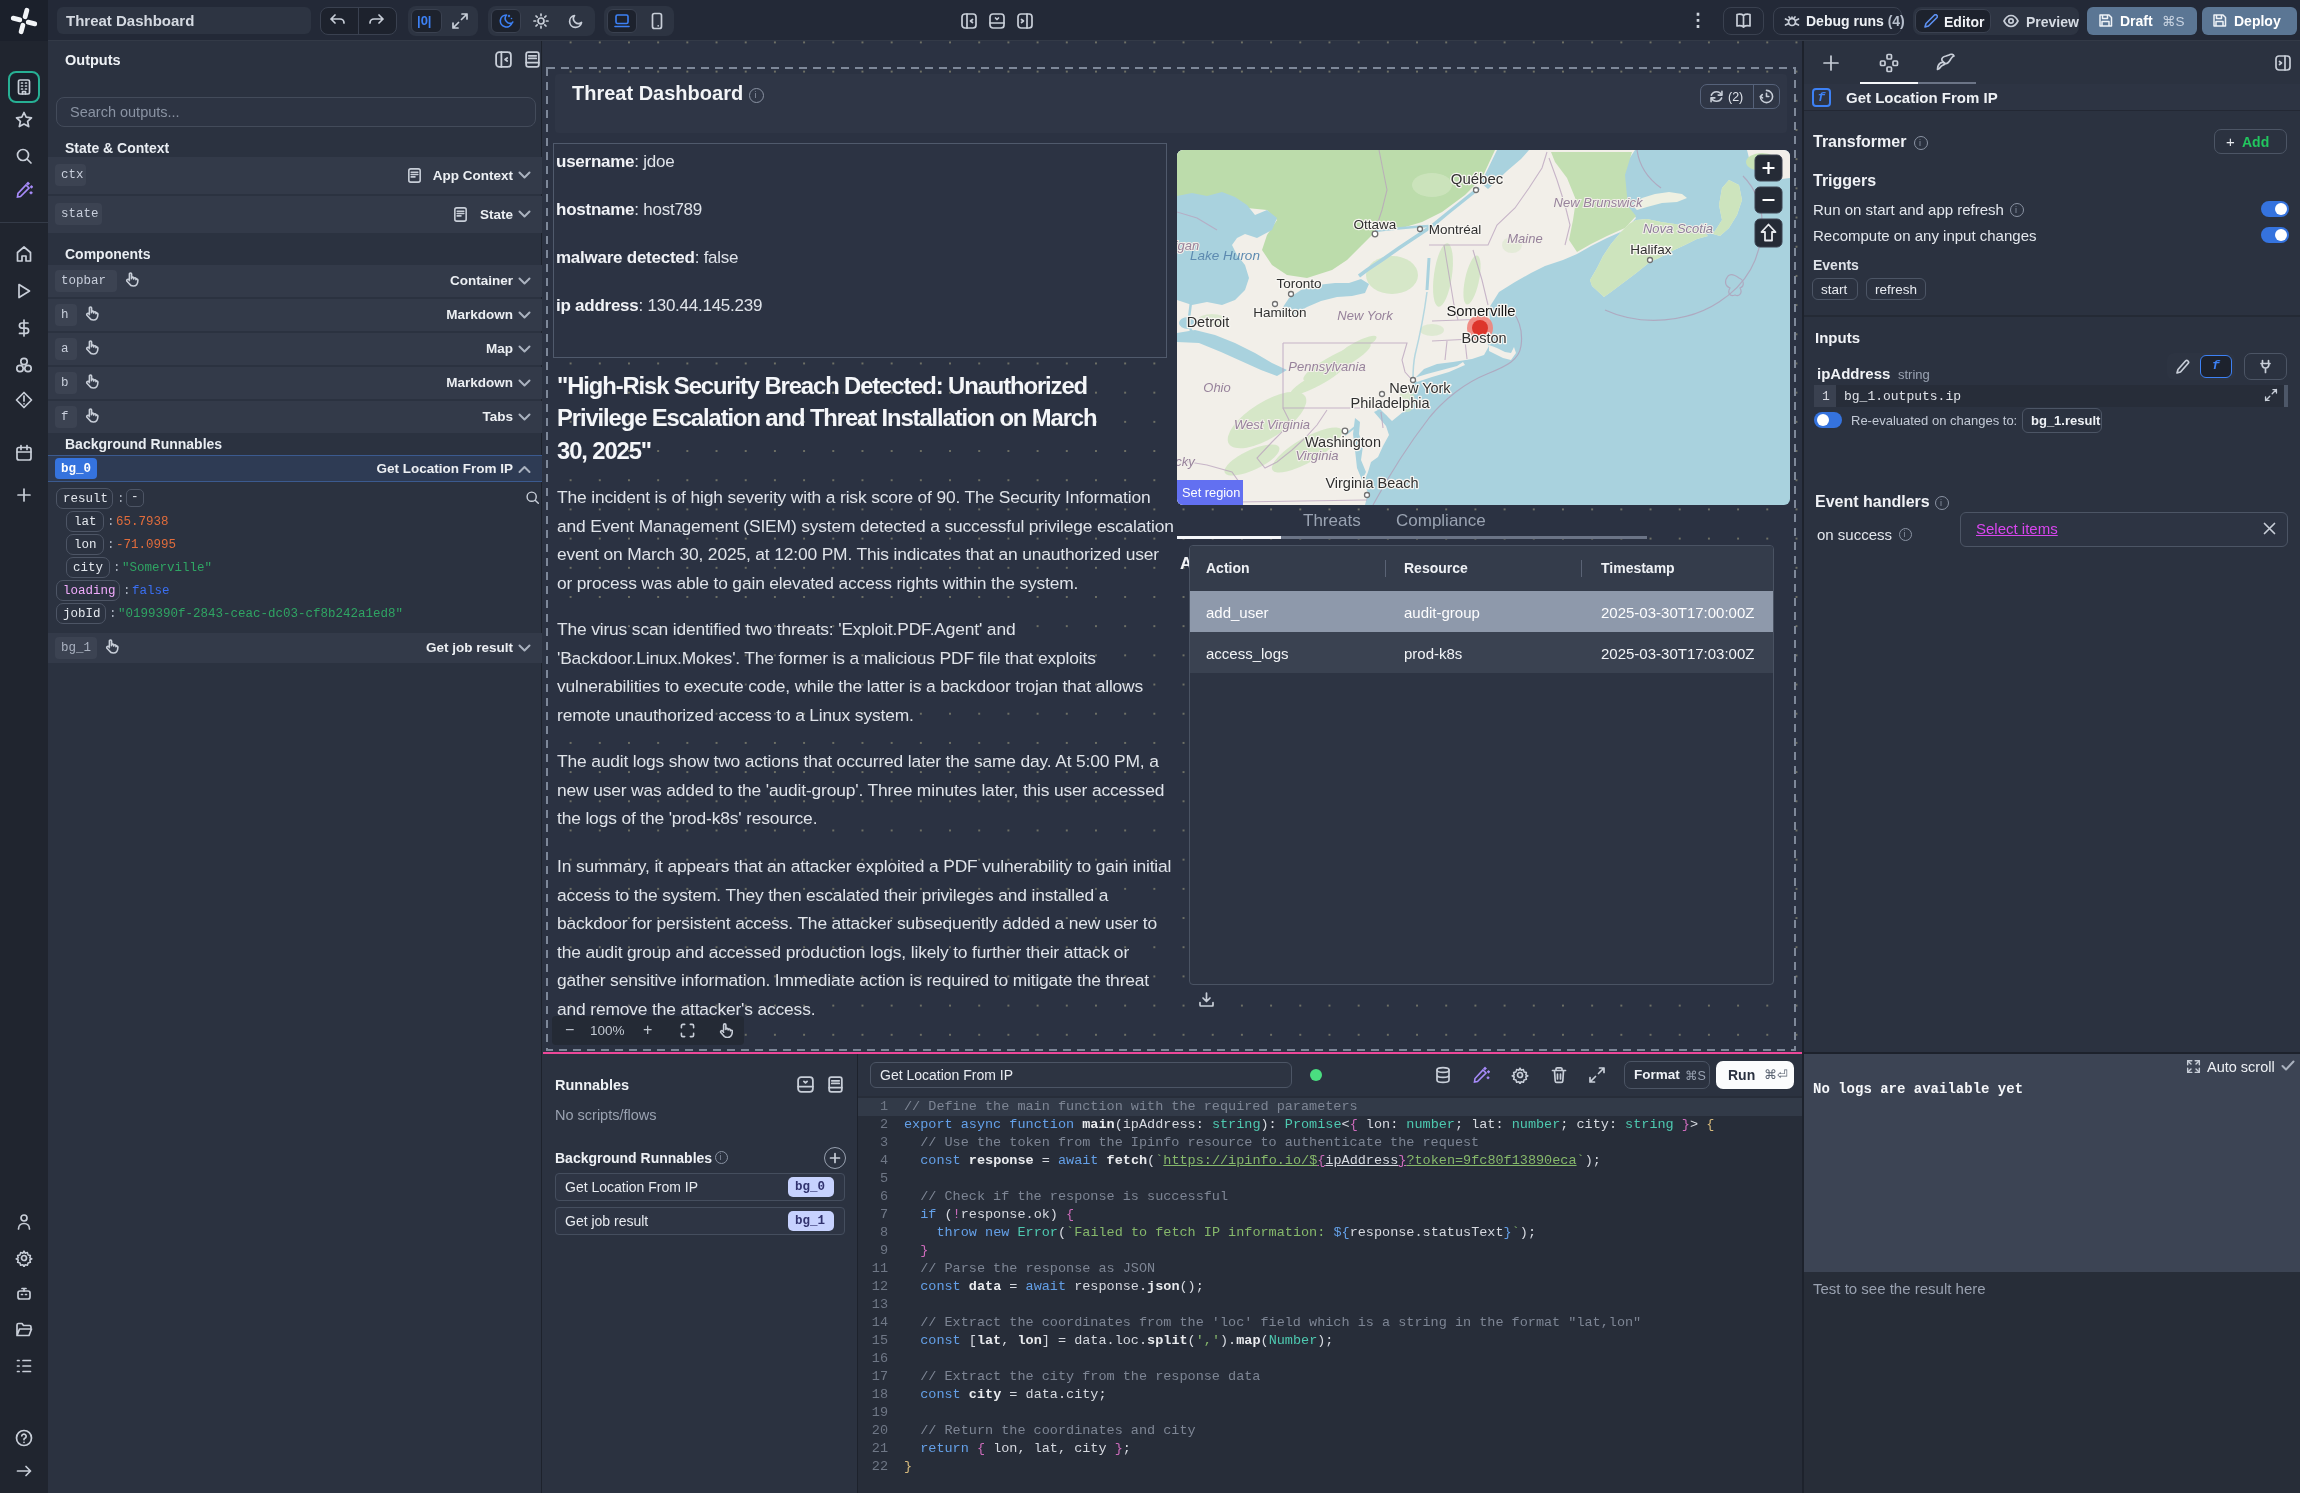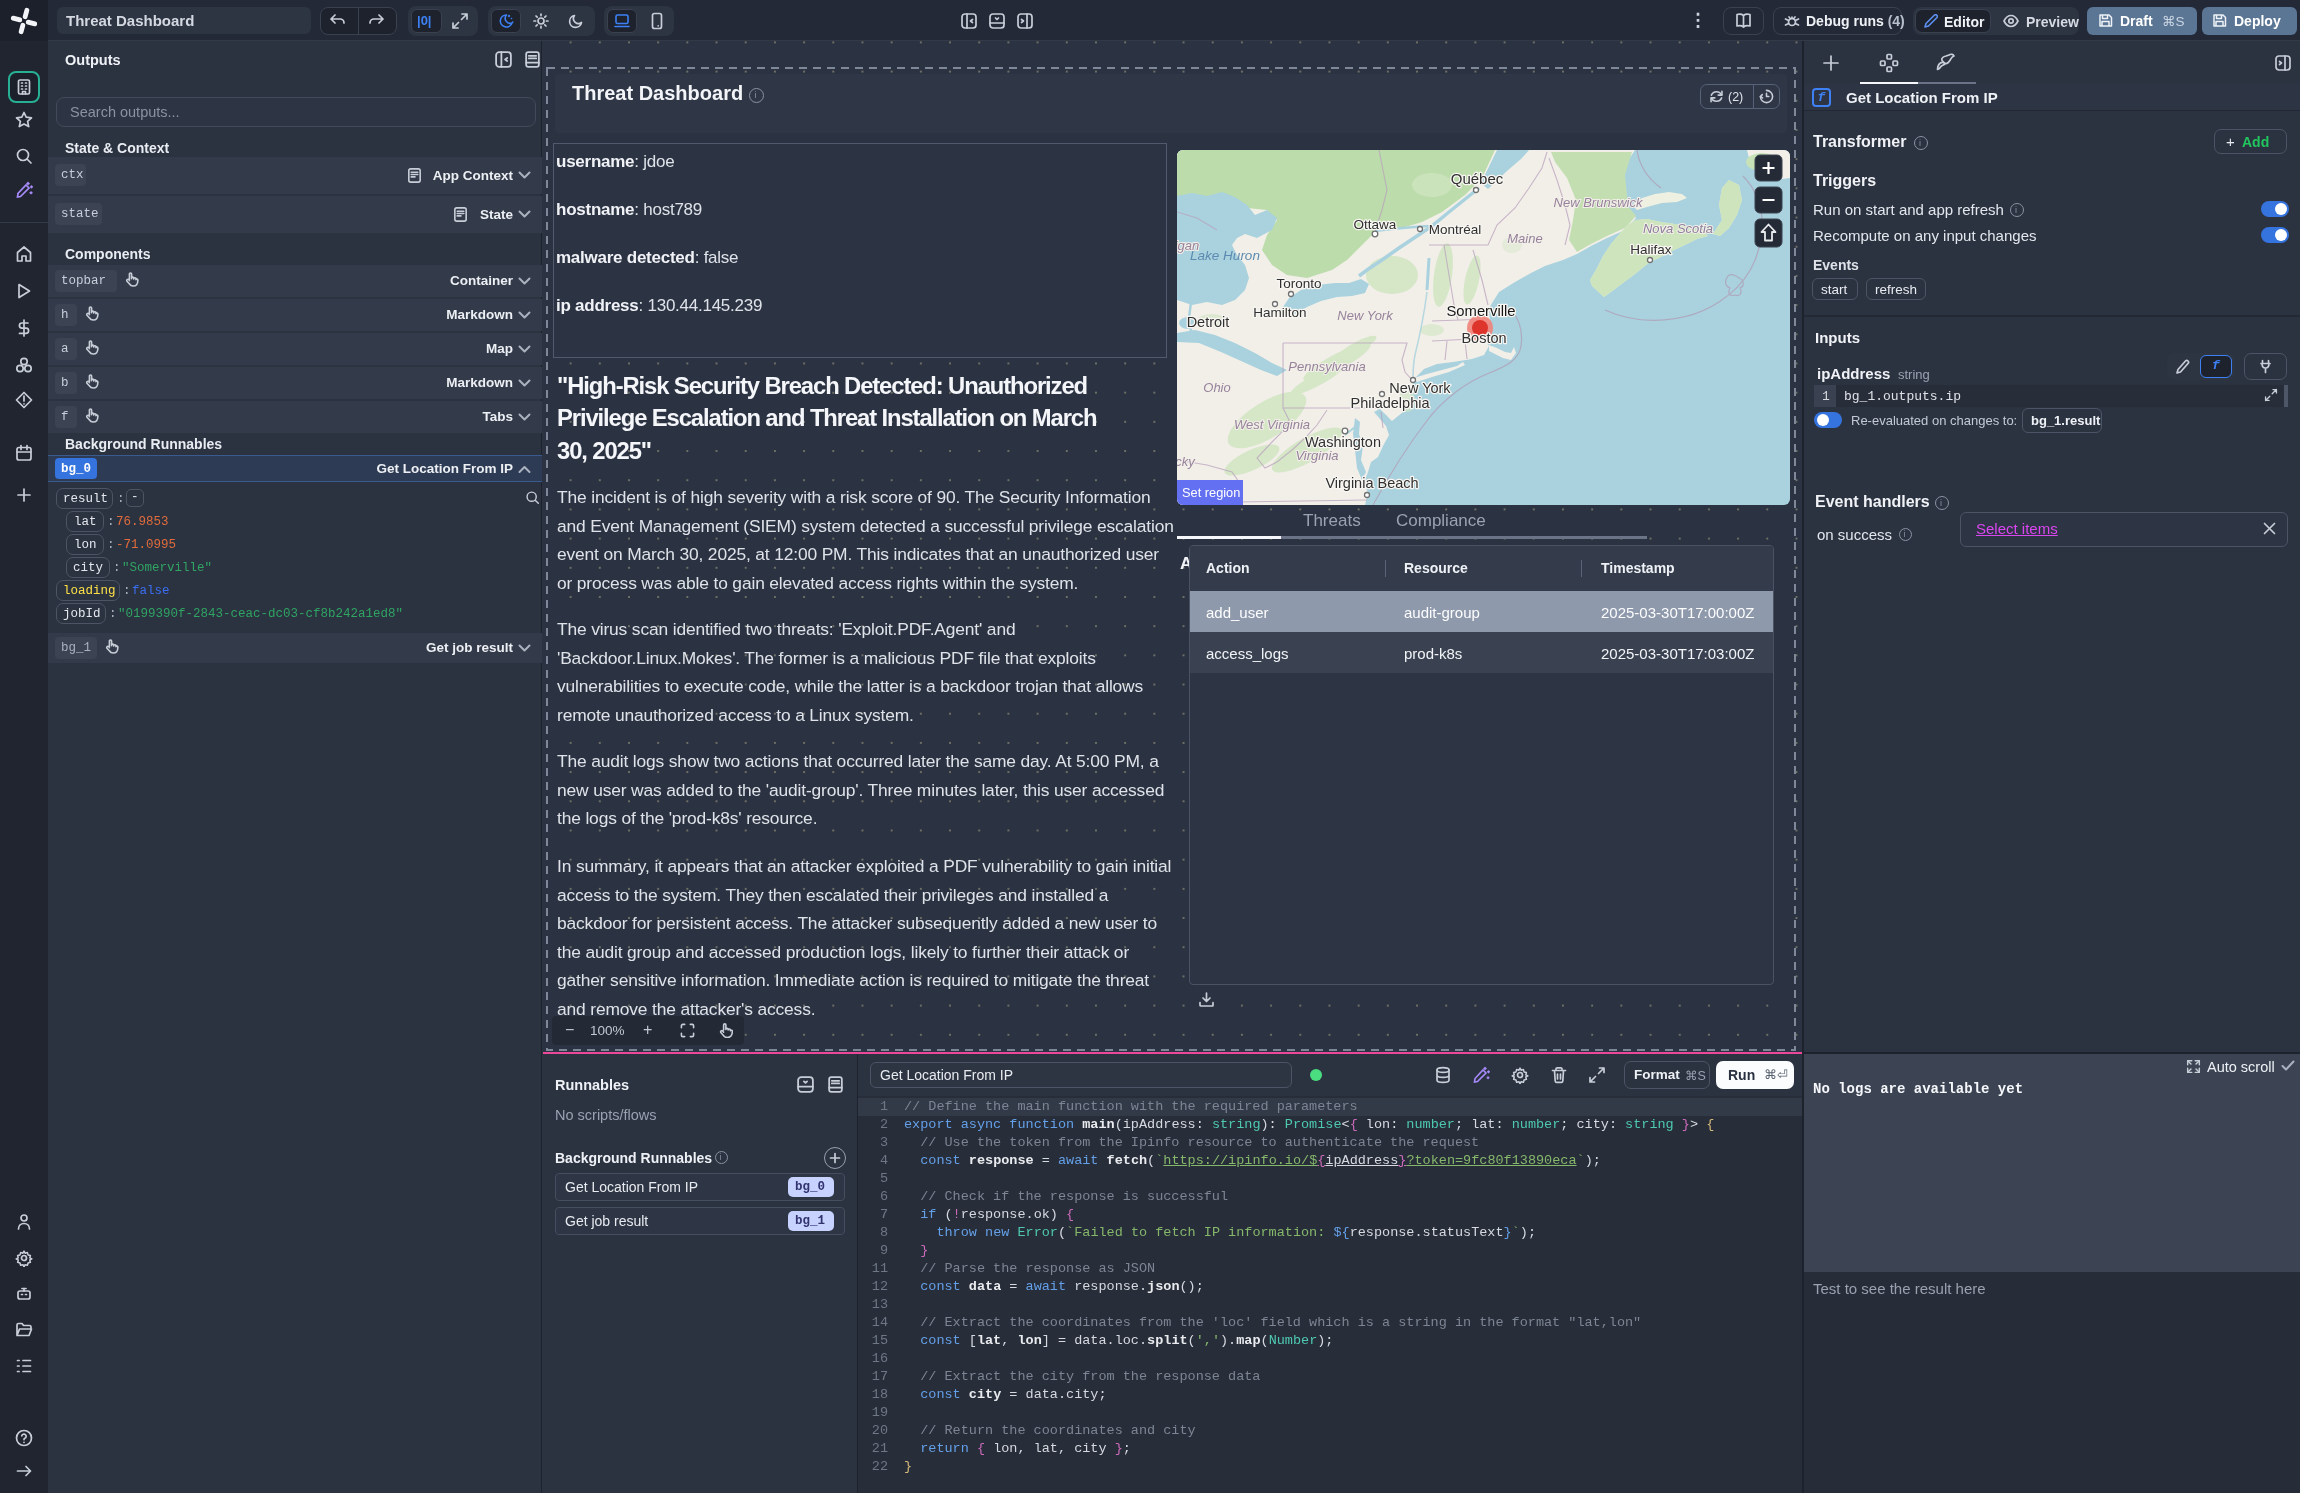--- a/index.html
+++ b/index.html
@@ -379,34 +379,34 @@
       </svg>
  <div class="abs" style="left:8px;top:447px;width:57px;height:21px;border:1px solid #4d5565;border-radius:7px;"></div>
  <div class="abs mono" style="left:15px;top:451px;font-size:12.5px;color:#e4e8ee;">result</div>
  <div class="abs mono" style="left:69px;top:451px;font-size:12.5px;color:#aab2bf;">:</div>
  <div class="abs" style="left:78px;top:448px;width:18px;height:18px;border:1px solid #4d5565;border-radius:5px;"></div>
  <div class="abs mono" style="left:83px;top:449px;font-size:12.5px;color:#e4e8ee;">-</div>
 
  <div class="abs" style="left:18px;top:470px;width:57px;height:21px;border:1px solid #4d5565;border-radius:7px;width:38px;"></div>
  <div class="abs mono" style="left:26px;top:474px;font-size:12.5px;color:#e4e8ee;">lat</div>
  <div class="abs mono" style="left:59px;top:474px;font-size:12.5px;color:#aab2bf;">:</div>
- <div class="abs mono" style="left:68px;top:474px;font-size:12.5px;color:#e06c3c;">76.9853</div>
+ <div class="abs mono" style="left:68px;top:474px;font-size:12.5px;color:#e06c3c;">65.7938</div>
 
  <div class="abs" style="left:18px;top:493px;width:38px;height:21px;border:1px solid #4d5565;border-radius:7px;"></div>
  <div class="abs mono" style="left:26px;top:497px;font-size:12.5px;color:#e4e8ee;">lon</div>
  <div class="abs mono" style="left:59px;top:497px;font-size:12.5px;color:#aab2bf;">:</div>
  <div class="abs mono" style="left:68px;top:497px;font-size:12.5px;color:#e06c3c;">-71.0995</div>
 
  <div class="abs" style="left:18px;top:516px;width:44px;height:21px;border:1px solid #4d5565;border-radius:7px;"></div>
  <div class="abs mono" style="left:25px;top:520px;font-size:12.5px;color:#e4e8ee;">city</div>
  <div class="abs mono" style="left:65px;top:520px;font-size:12.5px;color:#aab2bf;">:</div>
  <div class="abs mono" style="left:74px;top:520px;font-size:12.5px;color:#2fa463;">"Somerville"</div>
 
  <div class="abs" style="left:8px;top:539px;width:64px;height:21px;border:1px solid #4d5565;border-radius:7px;"></div>
- <div class="abs mono" style="left:15px;top:543px;font-size:12.5px;color:#fde047;">loading</div>
+ <div class="abs mono" style="left:15px;top:543px;font-size:12.5px;color:#f0abfc;">loading</div>
  <div class="abs mono" style="left:75px;top:543px;font-size:12.5px;color:#aab2bf;">:</div>
  <div class="abs mono" style="left:84px;top:543px;font-size:12.5px;color:#3a6ff2;">false</div>
 
  <div class="abs" style="left:8px;top:562px;width:50px;height:21px;border:1px solid #4d5565;border-radius:7px;"></div>
  <div class="abs mono" style="left:15px;top:566px;font-size:12.5px;color:#e4e8ee;">jobId</div>
  <div class="abs mono" style="left:61px;top:566px;font-size:12.5px;color:#aab2bf;">:</div>
  <div class="abs mono" style="left:70px;top:566px;font-size:12.5px;color:#2fa463;">"0199390f-2843-ceac-dc03-cf8b242a1ed8"</div>
 
  <div class="abs" style="left:0;top:592px;width:494px;height:30px;background:#333a49;"></div>
  <div class="abs" style="left:7px;top:596px;width:42px;height:22px;background:#3c4352;border-radius:4px;"></div>

